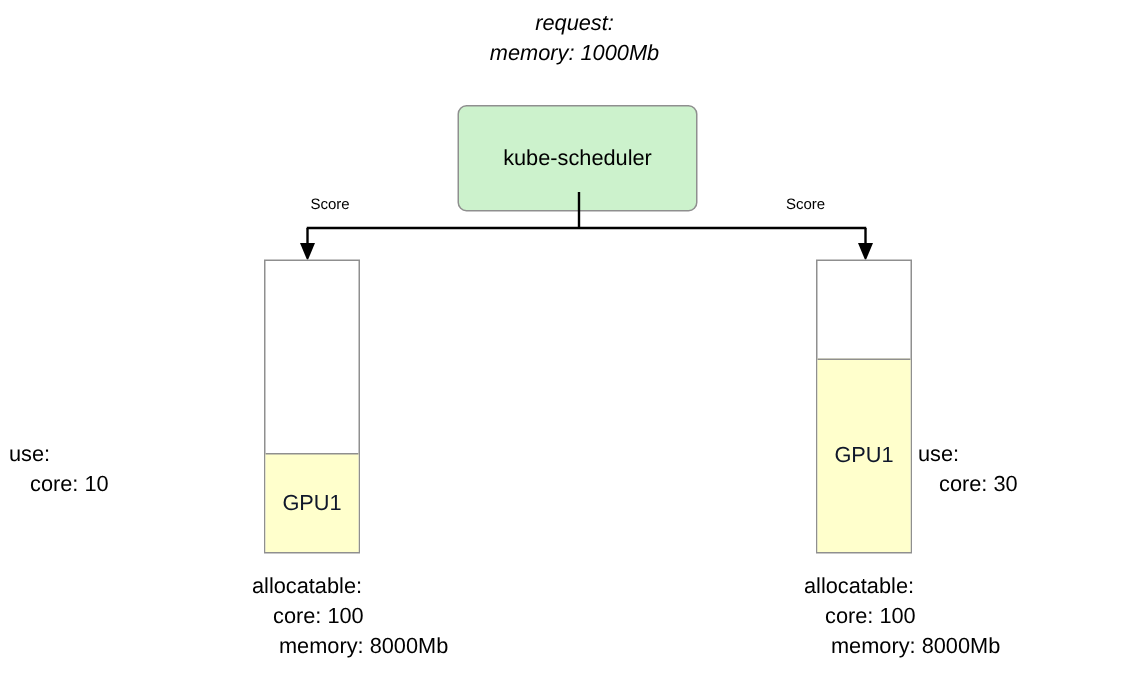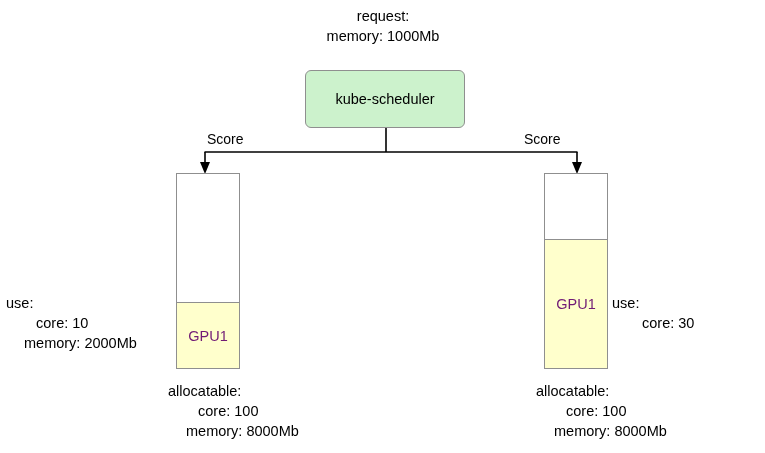--- a/index.html
+++ b/index.html
@@ -15,46 +15,46 @@
   .canvas{position:absolute;left:0;top:0;width:765px;height:453px;}
   .abs{position:absolute;}
 
   
   .tblock{
     font-size:14.5px;
     line-height:20px;
     white-space:nowrap;
   }
   .tblock .ln0{margin-left:0;}
-  .tblock .ln1{margin-left:30px;}
+  .tblock .ln1{margin-left:14px;}
   .tblock .ln2{margin-left:18px;}
-  .tblock.center{text-align:center;}
+  .tblock.center{text-align:center;font-style:italic;}
   .tblock.center .ln0,
   .tblock.center .ln1,
   .tblock.center .ln2{margin-left:0;}
 
   
   #request-block{left:258px;top:6px;width:250px;text-align:center;}
 
   
   #scheduler-box{
-    left:305px;top:70px;width:160px;height:58px;
+    left:305px;top:70px;width:160px;height:71px;
     background:#ccf2cc;
     border:1px solid #8f8f8f;
     border-radius:6px;
     box-sizing:border-box;
     display:flex;align-items:center;justify-content:center;
     font-size:14.5px;
   }
 
   
   #connectors{left:0;top:0;width:765px;height:453px;pointer-events:none;}
 
   
-  .score-label{font-size:14px;white-space:nowrap;}
+  .score-label{font-size:10px;white-space:nowrap;}
   #score-left{left:207px;top:131px;}
   #score-right{left:524px;top:131px;}
 
   
   .node-bar{
     width:64px;
     border:1px solid #8f8f8f;
     box-sizing:border-box;
     background:#ffffff;
     display:flex;
@@ -62,21 +62,21 @@
     justify-content:flex-end;
   }
   .bar-used{
     background:#ffffcc;
     border-top:1px solid #8f8f8f;
     box-sizing:border-box;
     display:flex;
     align-items:center;
     justify-content:center;
     font-size:14.5px;
-    color:#701a75;
+    color:#0f172a;
     width:100%;
   }
   #node-left-bar{left:176px;top:173px;height:196px;}
   #node-left-bar .bar-used{height:66px;}
   #node-right-bar{left:544px;top:173px;height:196px;}
   #node-right-bar .bar-used{height:129px;}
 
   
   #use-left{left:6px;top:293px;}
   #use-right{left:612px;top:293px;}
@@ -123,21 +123,20 @@
 
   <div class="abs node-bar" id="node-right-bar">
     <div class="bar-used">
       <span>GPU1</span>
     </div>
   </div>
 
   <div class="abs tblock" id="use-left">
     <div class="ln0">use:</div>
     <div class="ln1">core: 10</div>
-    <div class="ln2">memory: 2000Mb</div>
   </div>
 
   <div class="abs tblock" id="use-right">
     <div class="ln0">use:</div>
     <div class="ln1">core: 30</div>
   </div>
 
   <div class="abs tblock" id="alloc-left">
     <div class="ln0">allocatable:</div>
     <div class="ln1">core: 100</div>

